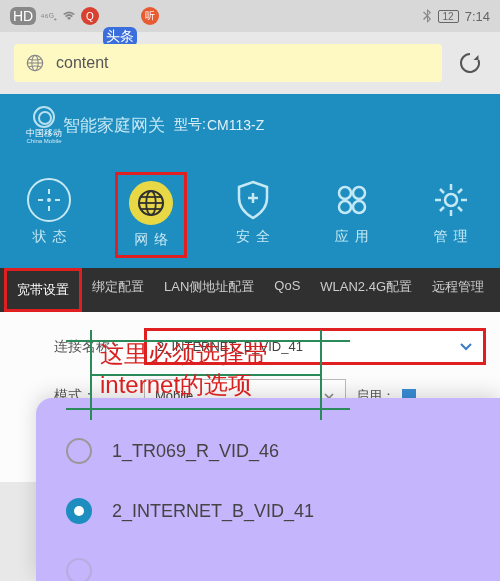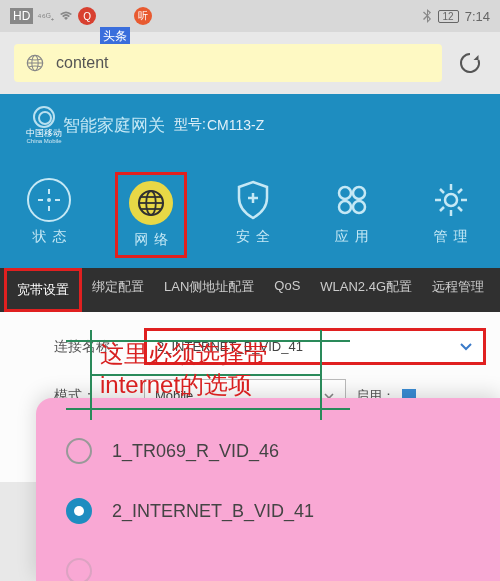--- a/index.html
+++ b/index.html
@@ -1,20 +1,20 @@
 <!DOCTYPE html>
 <html><head>
   <meta charset="utf-8">
   <style>
     * { margin: 0; padding: 0; box-sizing: border-box; }
     body { width: 500px; height: 581px; font-family: -apple-system, "Microsoft YaHei", sans-serif; background: #e8e8e8; overflow: hidden; position: relative; }
     
     .status-bar { height: 32px; background: #d8d8d8; display: flex; align-items: center; padding: 0 10px; justify-content: space-between; }
     .status-left { display: flex; gap: 4px; align-items: center; }
-    .status-icon-box { background: #888; color: #fff; font-size: 12px; padding: 1px 3px; border-radius: 0; }
+    .status-icon-box { background: #888; color: #fff; font-size: 14px; padding: 1px 3px; border-radius: 6px; }
     .status-icon-round { width: 18px; height: 18px; border-radius: 50%; display: flex; align-items: center; justify-content: center; font-size: 10px; color: #fff; }
     .st-red { background: #d84030; }
     .st-orange { background: #e85a30; }
     .status-right { display: flex; gap: 6px; align-items: center; color: #666; font-size: 13px; }
     .battery-box { border: 1px solid #666; padding: 0 4px; font-size: 10px; border-radius: 2px; }
     
     .url-bar { background: #e8e8e8; padding: 12px 14px; display: flex; align-items: center; gap: 12px; }
     .url-input { flex: 1; background: #fef9c3; border-radius: 4px; padding: 10px 12px; display: flex; align-items: center; gap: 12px; color: #555; font-size: 16px; }
     .refresh-btn { padding: 4px; }
     
@@ -43,21 +43,21 @@
     .form-label { width: 130px; padding-left: 40px; font-size: 14px; color: #555; }
     .form-select { flex: 1; border: 1px solid #bbb; padding: 8px 10px; font-size: 13px; color: #444; background: #fff; display: flex; justify-content: space-between; align-items: center; }
     .form-select.highlight { border: 3px solid #e02020; }
     .form-extra { font-size: 13px; color: #555; margin-left: 10px; display: flex; align-items: center; gap: 7px; }
     .chk { width: 14px; height: 14px; background: #3a8dd6; border: 1px solid #3a8dd6; display: inline-block; }
     
     .annotation { position: absolute; top: 338px; left: 76px; color: #d82020; font-size: 24px; font-weight: 500; line-height: 1.3; pointer-events: none; z-index: 5; }
     .grid-h { position: absolute; height: 2px; background: #2a8a5a; z-index: 4; pointer-events:none; }
     .grid-v { position: absolute; width: 2px; background: #2a8a5a; z-index: 4; pointer-events:none; }
     
-    .popup { position: absolute; left: 36px; top: 398px; right: 0; bottom: 0; background: #f9a8d4; border-radius: 16px 0 0 0; box-shadow: 0 -4px 20px rgba(0,0,0,0.15); padding: 40px 30px 0; z-index: 3; }
+    .popup { position: absolute; left: 36px; top: 398px; right: 0; bottom: 0; background: #c4b5fd; border-radius: 16px 0 0 0; box-shadow: 0 -4px 20px rgba(0,0,0,0.15); padding: 40px 30px 0; z-index: 3; }
     .radio-item { display: flex; align-items: center; gap: 20px; margin-bottom: 34px; font-size: 18px; color: #444; }
     .radio-circle { width: 26px; height: 26px; border: 2.5px solid #999; border-radius: 50%; display: flex; align-items: center; justify-content: center; }
     .radio-circle.selected { border-color: #1e8dc0; background: #1e8dc0; }
     .radio-circle.selected::after { content:''; width: 10px; height: 10px; background: #fff; border-radius: 50%; }
     
     svg { display: block; }
   </style>
 </head>
 <body>
 

